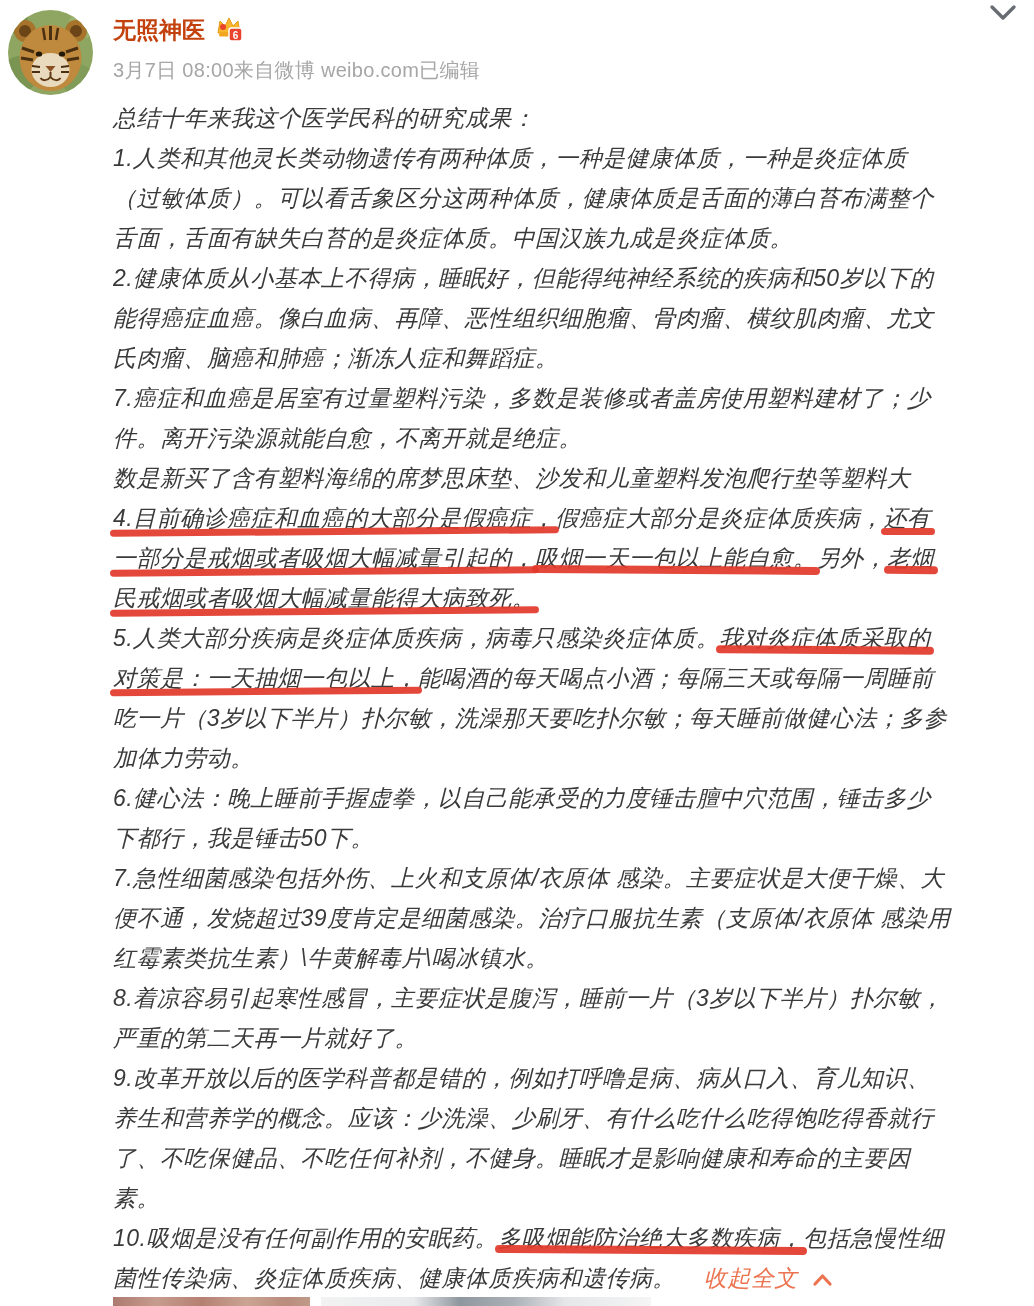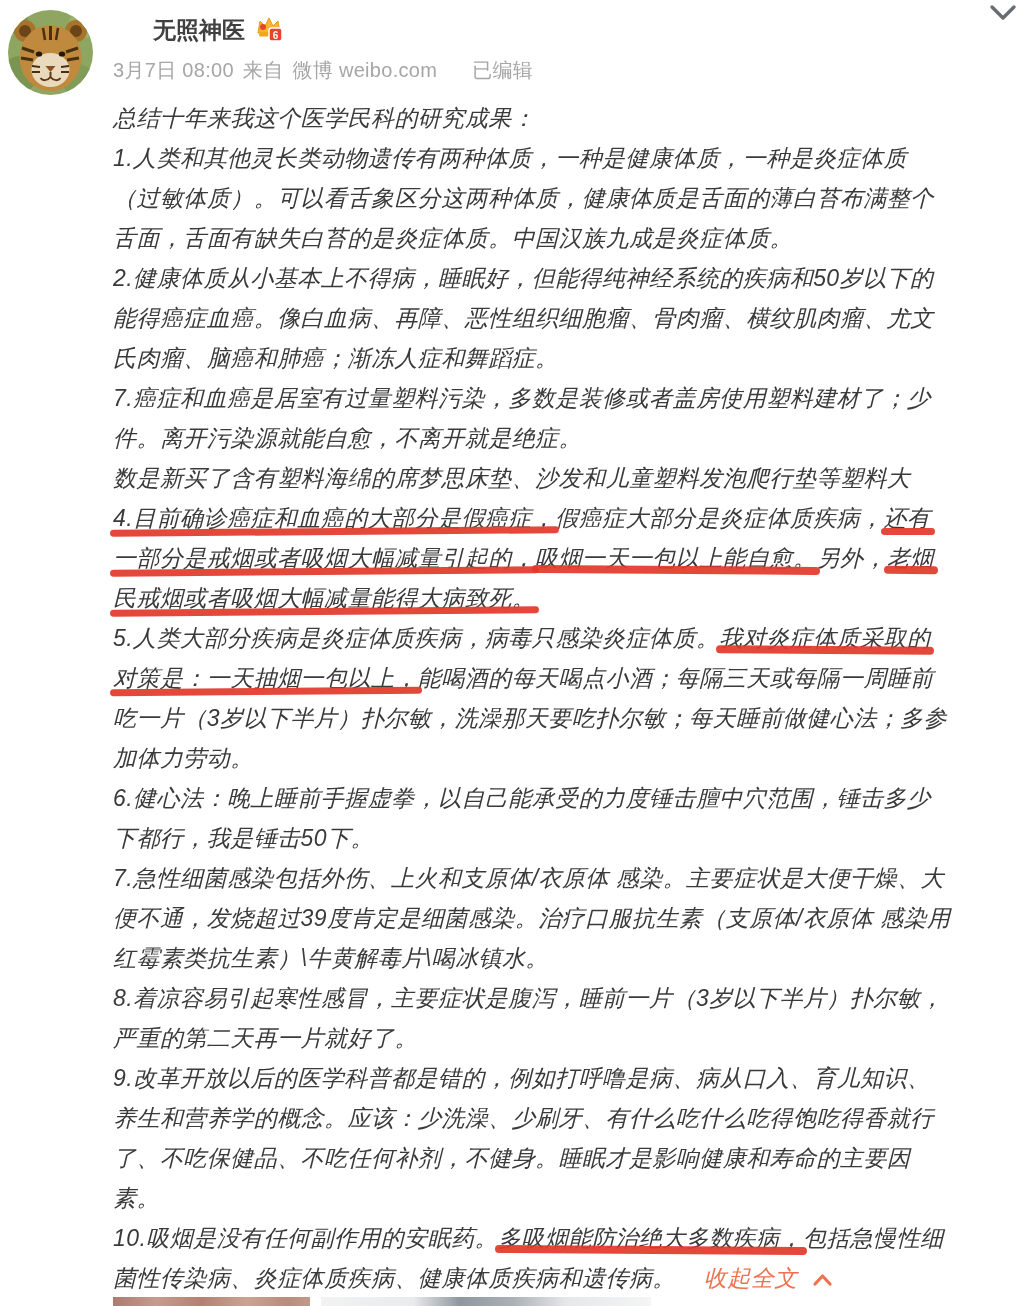--- a/index.html
+++ b/index.html
@@ -13,30 +13,30 @@
     width:1034px;height:1306px;position:relative;overflow:hidden;
     background:#ffffff;
     font-family:"Liberation Sans","DejaVu Sans",sans-serif;
   }
   .avatar{
     position:absolute;left:8px;top:10px;width:85px;height:85px;
     border-radius:50%;overflow:hidden;cursor:pointer;
   }
   .header-name{
     position:absolute;left:113px;top:14px;height:32px;
-    font-size:23px;font-weight:bold;color:#404040;
-    display:flex;align-items:center;margin-left:40px;
+    font-size:23px;font-weight:bold;color:#c2410c;
+    display:flex;align-items:center;
   }
   .badge{display:inline-block;margin-left:9px;position:relative;top:2px;}
   .meta{
     position:absolute;left:113px;top:57px;
     font-size:20px;color:var(--meta);letter-spacing:0.3px;
-    display:flex;gap:9px;align-items:baseline;
+    display:flex;align-items:baseline;
   }
-  .meta .edited{margin-left:26px;}
+  .meta .edited{margin-left:0;}
   .post-menu{
     position:absolute;right:17px;top:4px;width:28px;height:18px;cursor:pointer;
   }
   .post-text{
     position:absolute;left:113px;top:98px;width:905px;
     font-size:23px;line-height:40px;color:var(--text);
     letter-spacing:0.45px;
   }
   .tline{height:40px;white-space:nowrap;font-style:italic;}
   .redline{position:relative;text-align:right;}

